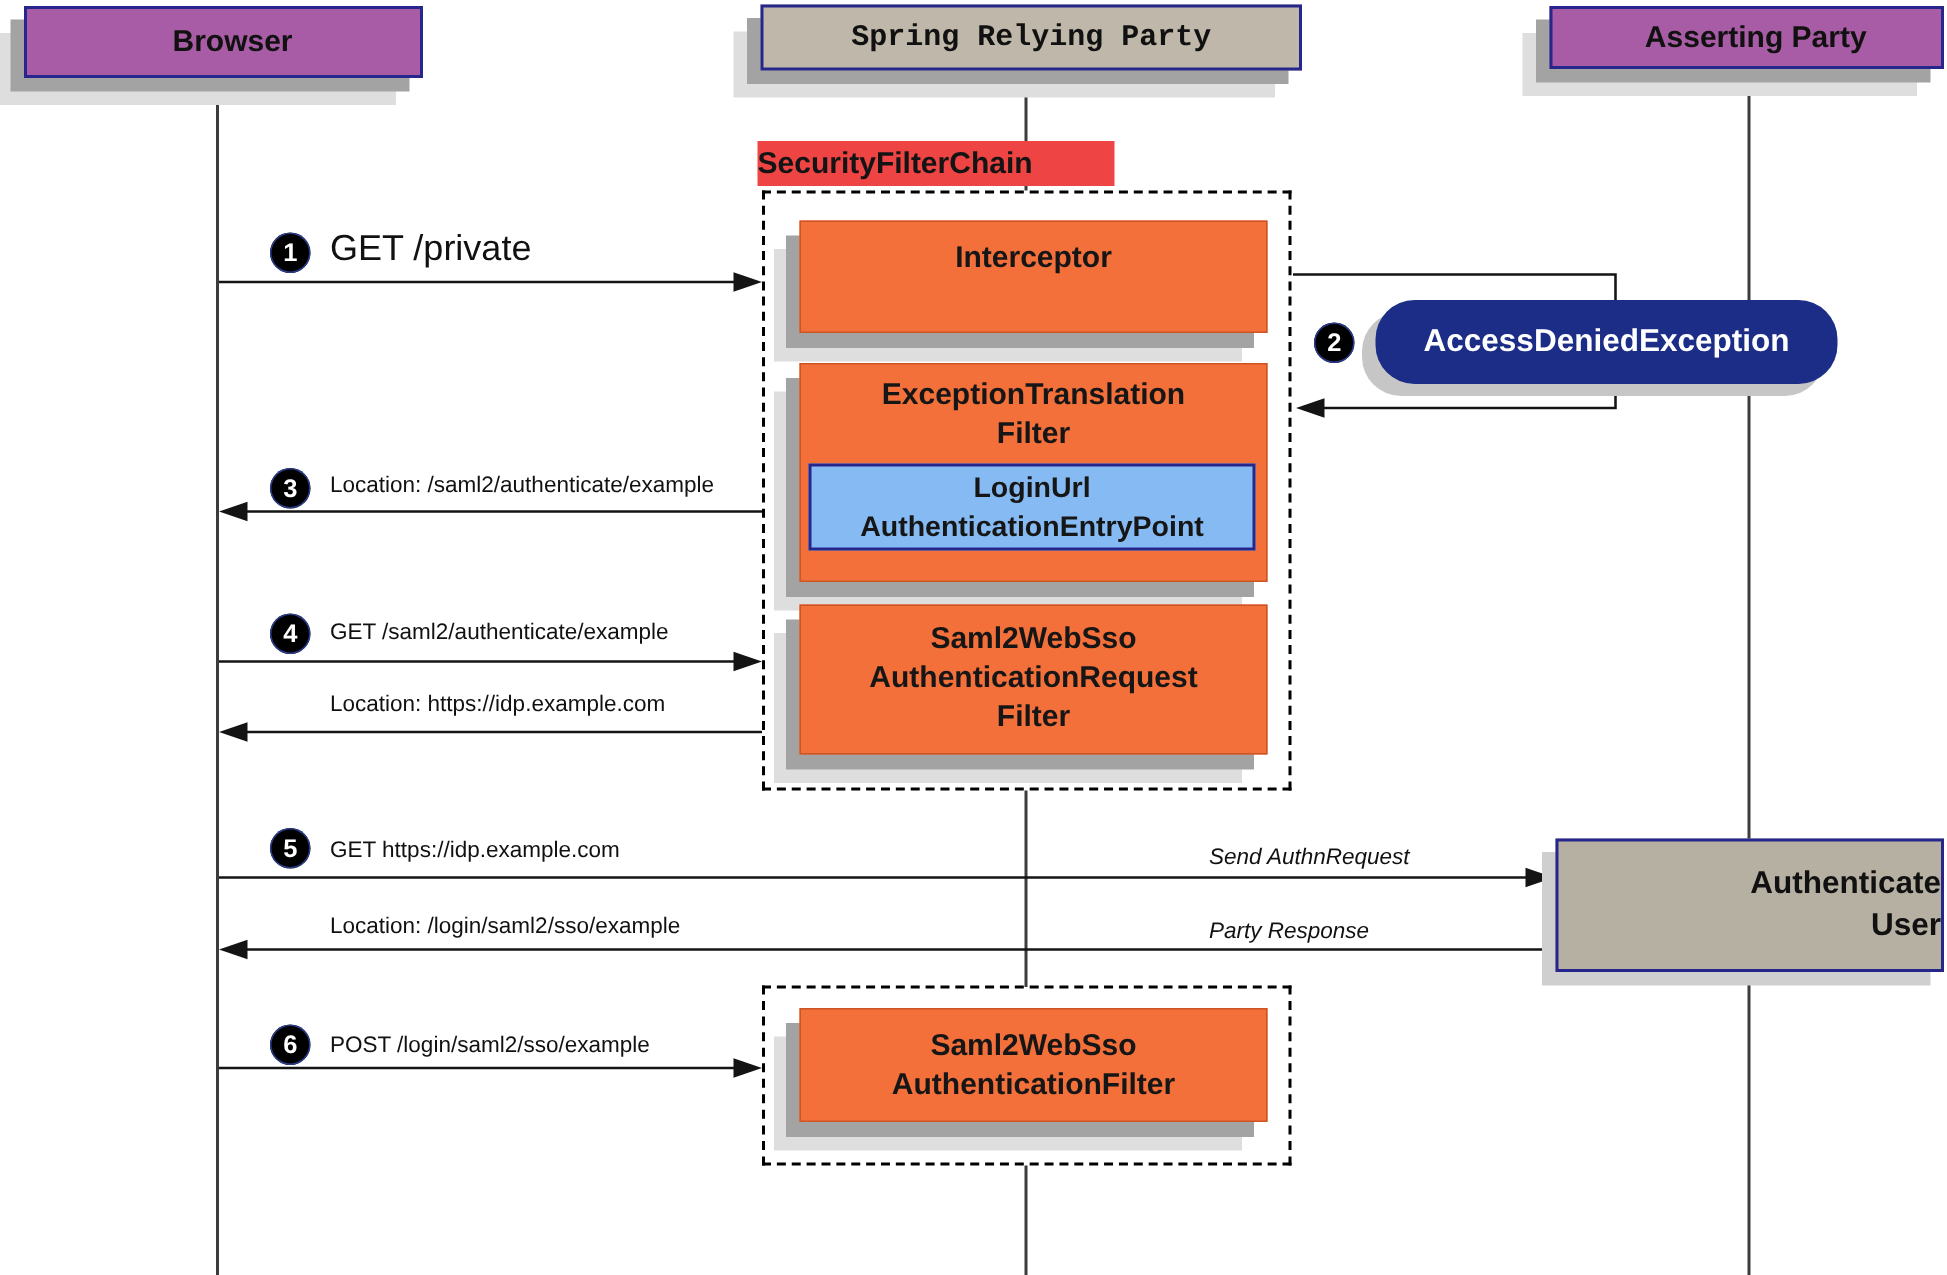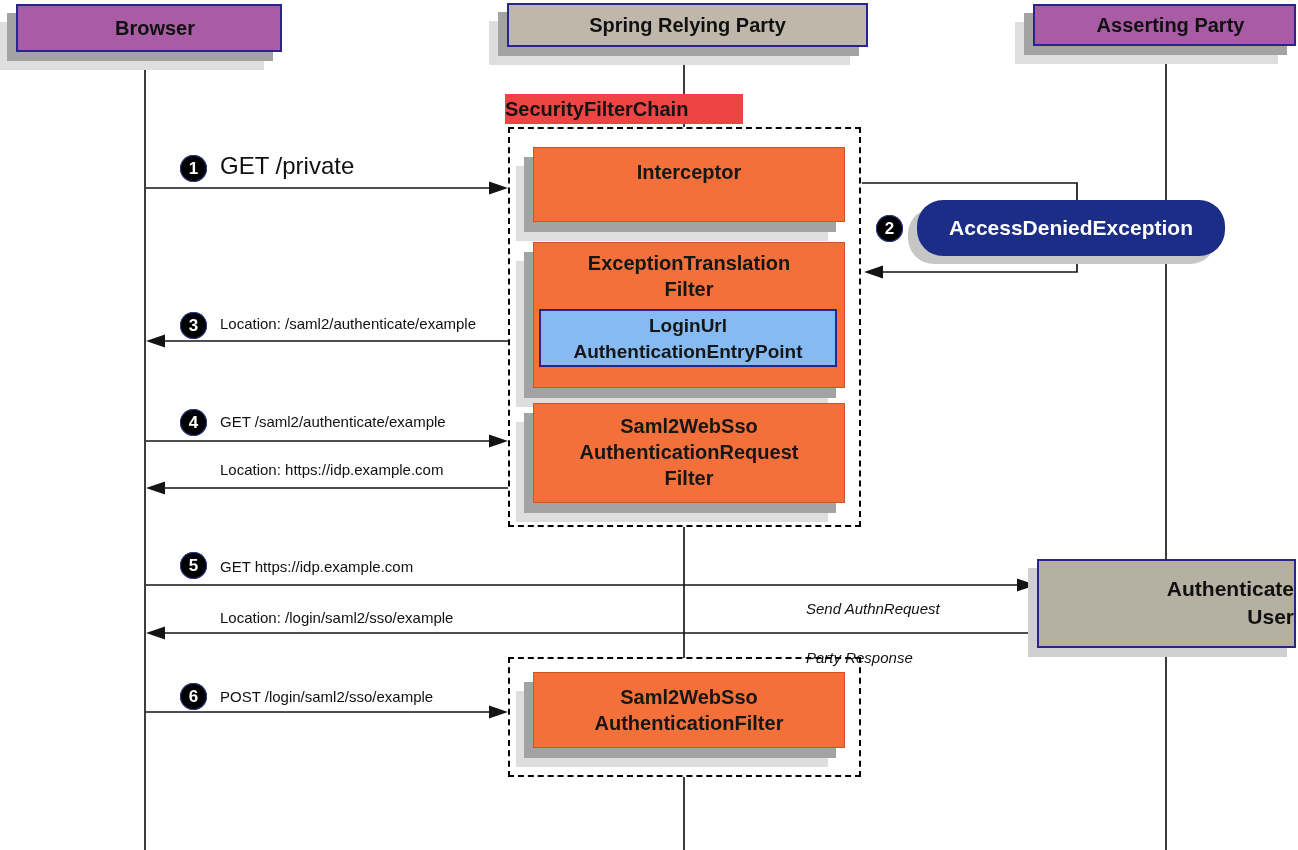--- a/index.html
+++ b/index.html
@@ -13,21 +13,21 @@
   svg.connectors polygon{fill:#141414;stroke:none;}
   .dotted{position:absolute;border:2px dashed #000;background:transparent;box-sizing:border-box;}
   .sfc-label{position:absolute;font-weight:bold;font-size:20px;background:#ef4444;line-height:30px;}
   .actor{
     position:absolute;box-sizing:border-box;border:2px solid var(--box-border);
     display:flex;align-items:center;justify-content:center;
     font-weight:bold;font-size:20px;color:#111;
     box-shadow:-9px 9px 0 var(--shadow-mid), -18px 18px 0 var(--shadow-light);
   }
   .actor.purple{background:var(--purple);padding-left:12px;}
-  .actor.tan{background:var(--tan);}
+  .actor.tan{background:var(--tan);font-family:Liberation Mono, monospace;}
   .obox{
     position:absolute;box-sizing:border-box;background:var(--orange);
     border:1px solid var(--orange-border);
     box-shadow:-9px 10px 0 var(--shadow-mid), -17px 19px 0 var(--shadow-light);
     text-align:center;font-weight:bold;font-size:20px;color:#161616;
   }
   .obox .bline{display:block;line-height:26px;}
   .bluebox{
     position:absolute;box-sizing:border-box;background:var(--light-blue);
     border:2px solid var(--box-border);text-align:center;
@@ -48,21 +48,21 @@
   }
   .authuser .bline{display:block;line-height:28px;}
   .numc{
     position:absolute;width:27px;height:27px;border-radius:50%;
     background:#000;color:#fff;font-weight:bold;font-size:17px;
     display:flex;align-items:center;justify-content:center;
     box-shadow:0 0 0 1px #2a3c8c inset;
   }
   .mlabel{position:absolute;font-size:15px;line-height:19px;color:#111;white-space:nowrap;}
   .mlabel.big{font-size:24px;line-height:24px;}
-  .mlabel.note{font-style:italic;margin-top:37px;}
+  .mlabel.note{font-style:italic;}
 </style>
 </head>
 <body>
 
 <div class="canvas">
 
   <div class="lifeline" style="left:144px;top:52px;height:798px"></div>
   <div class="lifeline" style="left:683px;top:47px;height:80px"></div>
   <div class="lifeline" style="left:683px;top:527px;height:131px"></div>
   <div class="lifeline" style="left:683px;top:777px;height:73px"></div>

